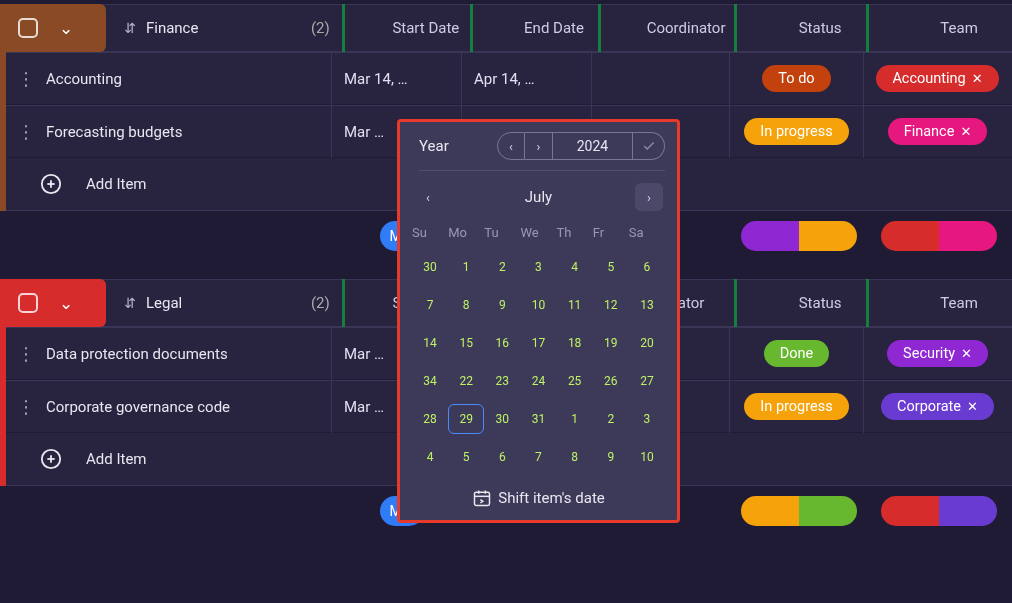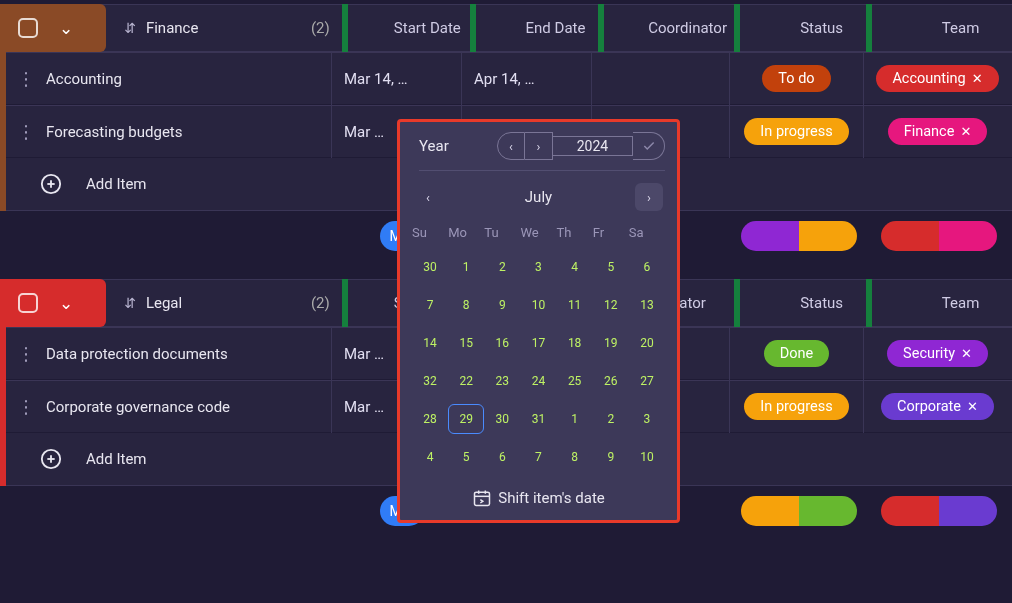--- a/index.html
+++ b/index.html
@@ -43,21 +43,21 @@
   }
   .group-header .chev { font-size: 17px; color: #fff; margin-left: 15px;}
   .group-header .collapse-icon { margin-left: 18px; color: #b8b4d0; font-size: 14px;}
   .group-name { margin-left: 10px; flex: 0 0 165px; }
   .group-count { color: #aaa; margin-right: 12px;}
   .header-cell {
     height: 48px;
     display: flex;
     align-items: center;
     justify-content: center;
-    border-left: 6px solid #15803d;
+    border-left: 3px solid #15803d;
     color: #cfcbe4;
     padding-left: 37px;
   }
   .col-start { width: 130px; }
   .col-end { width: 130px; }
   .col-coord { width: 138px; }
   .col-status { width: 134px; }
   .col-team { width: 148px; }
 
   .row {
@@ -159,21 +159,21 @@
     color: #d9d6ea;
     width: 28px; height: 28px;
     display:flex; align-items:center; justify-content:center;
     font-size: 13px;
   }
   .yc-btn:first-child { border-radius: 14px 0 0 14px; }
   .yc-year {
     border: 1px solid #7a7596;
     background: transparent;
     color: #e8e6f0;
-    height: 20px;
+    height: 28px;
     width: 80px;
     display:flex; align-items:center; justify-content:center;
     font-size: 14px;
   }
   .yc-check {
     border: 1px solid #7a7596;
     border-radius: 0 14px 14px 0;
     width: 32px; height: 28px;
     display:flex; align-items:center; justify-content:center;
     color: #8d88aa;
@@ -424,21 +424,21 @@
       <div class="week-row">
         <div class="day">14</div>
         <div class="day">15</div>
         <div class="day">16</div>
         <div class="day">17</div>
         <div class="day">18</div>
         <div class="day">19</div>
         <div class="day">20</div>
       </div>
       <div class="week-row">
-        <div class="day">32</div>
+        <div class="day">34</div>
         <div class="day">22</div>
         <div class="day">23</div>
         <div class="day">24</div>
         <div class="day">25</div>
         <div class="day">26</div>
         <div class="day">27</div>
       </div>
       <div class="week-row">
         <div class="day">28</div>
         <div class="day selected">29</div>

